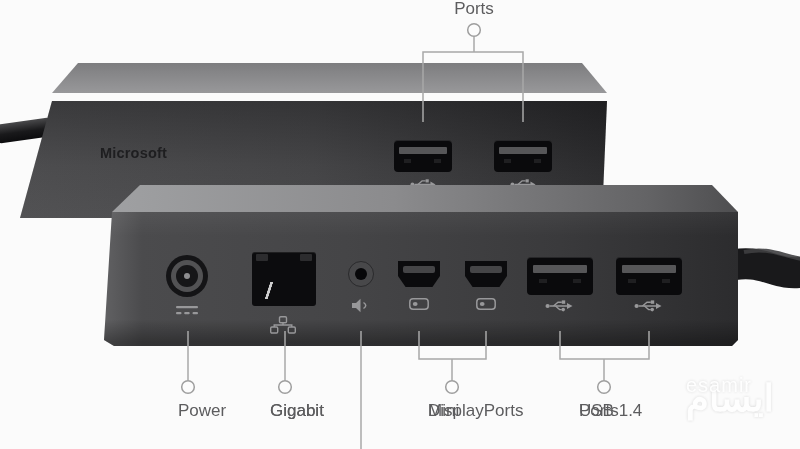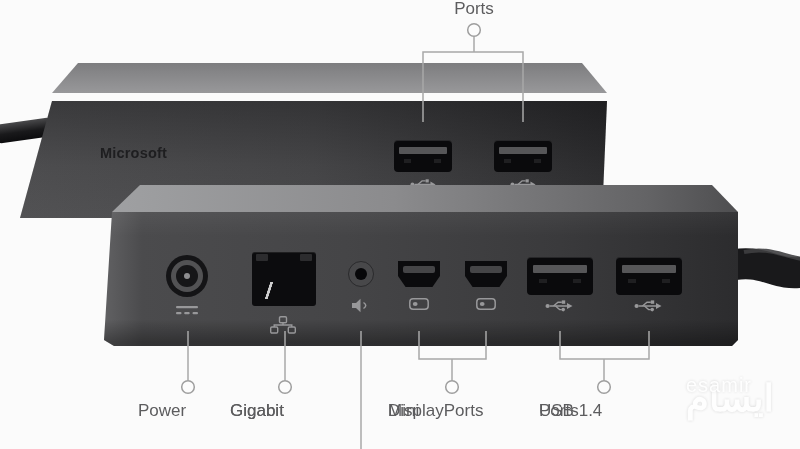--- a/index.html
+++ b/index.html
@@ -81,21 +81,21 @@
   .icon{color:#98989a;}
 
   
   .callout-svg{left:0;top:0;width:800px;height:449px;pointer-events:none;}
   .lbl{color:#5c5c5e;font-size:17px;line-height:21px;text-align:center;}
   .lbl-top{left:414px;top:-2px;width:120px;}
   .lbl-power{left:138px;top:400px;width:100px;}
   .lbl-eth{left:230px;top:400px;width:110px;}
   .lbl-mdp{left:388px;top:400px;width:130px;}
   .lbl-usb{left:539px;top:400px;width:130px;}
-  .lbl div{position:static;}
+  .lbl div{position:static;margin-left:40px;}
 
   
   .watermark{left:686px;top:380px;width:116px;text-align:center;color:#ffffff;opacity:.95;}
   .watermark .ar{position:static;display:block;font-size:37px;font-weight:bold;line-height:38px;direction:rtl;
                  text-shadow:0 0 3px rgba(130,130,130,.30);}
   .watermark .la{position:static;display:block;font-size:20px;font-weight:normal;letter-spacing:1px;margin-top:-6px;
                  text-shadow:0 0 3px rgba(130,130,130,.30);}
 </style>
 </head>
 <body>

